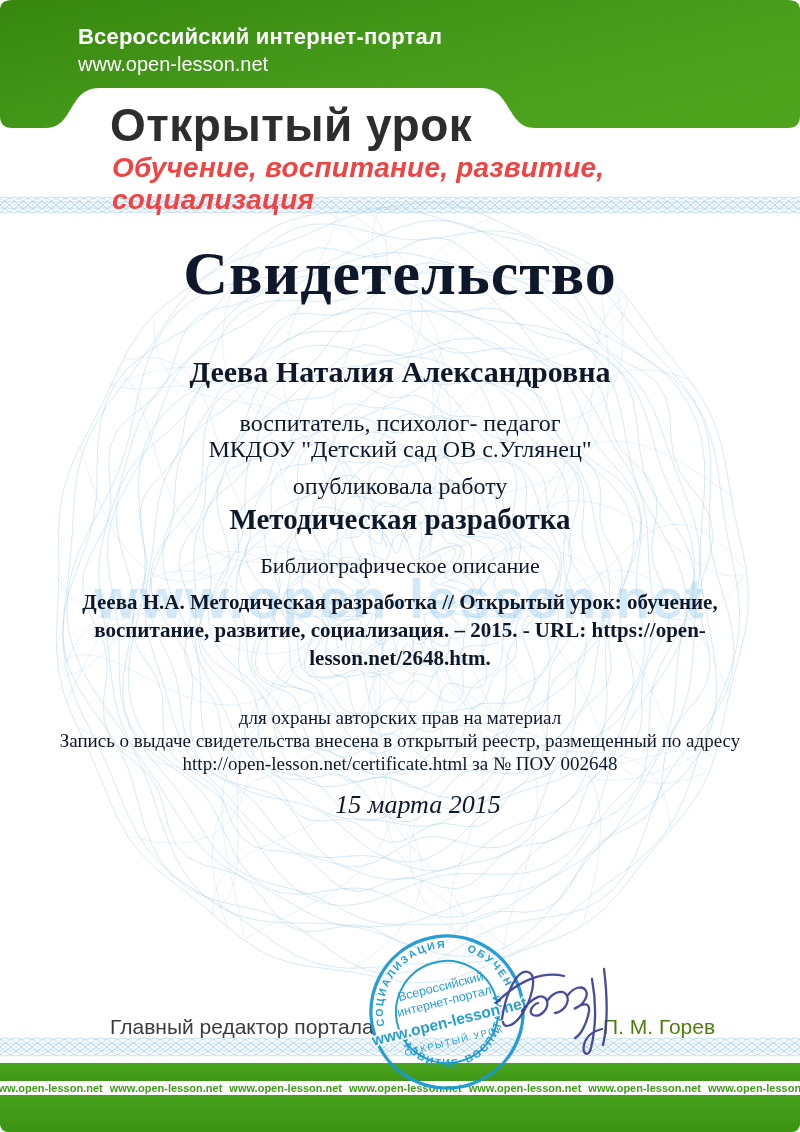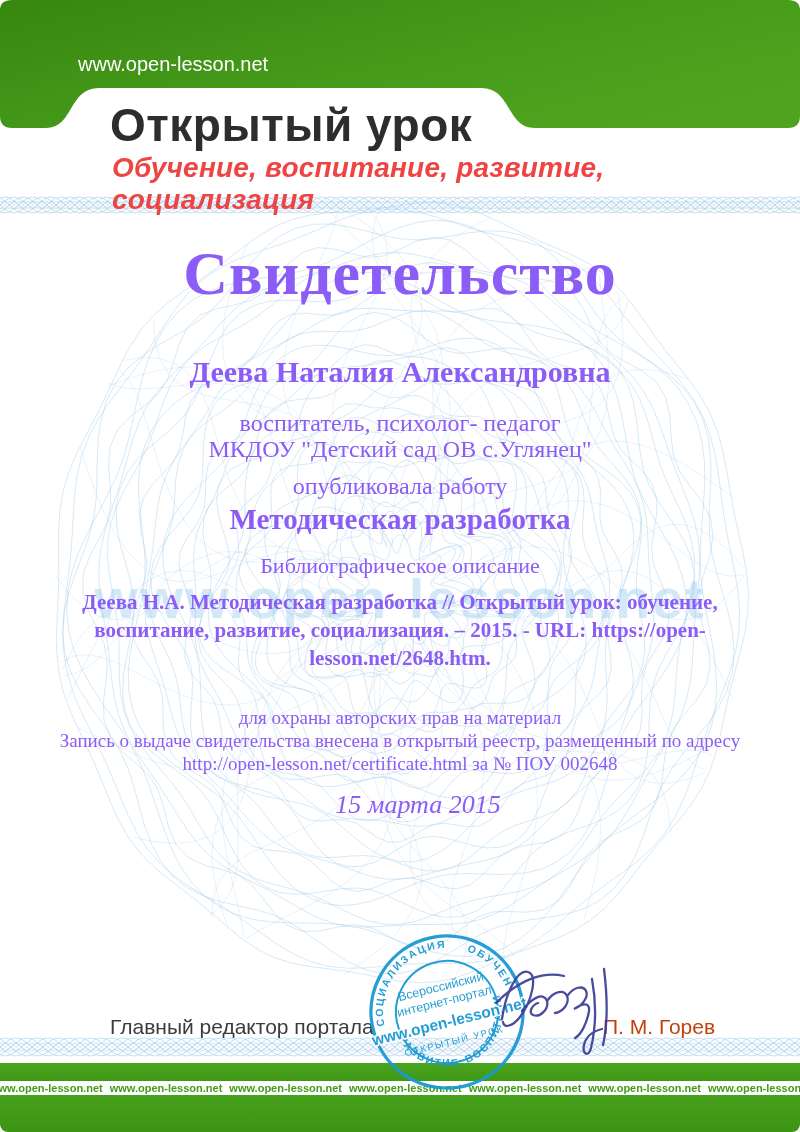--- a/index.html
+++ b/index.html
@@ -28,38 +28,38 @@
   }
   
   .guilloche{position:absolute;top:0;left:0;z-index:1;pointer-events:none;}
   .watermark{
     position:absolute;top:566px;left:0;right:0;z-index:1;text-align:center;
     font-size:56px;font-weight:bold;letter-spacing:2px;white-space:nowrap;
     color:rgba(141,196,235,0.38);pointer-events:none;
   }
   
   .line{position:absolute;left:0;right:0;text-align:center;z-index:2;
-        font-family:"Liberation Serif","DejaVu Serif",serif;color:#8b5cf6;}
+        font-family:"Liberation Serif","DejaVu Serif",serif;color:#0f172a;}
   .cert-title{top:238px;font-size:62px;font-weight:bold;letter-spacing:1px;}
   .cert-intro{top:326px;font-size:26px;}
   .cert-name{top:355px;font-size:30px;font-weight:bold;}
   .cert-role{top:410px;font-size:24px;}
   .cert-org{top:436px;font-size:24px;}
   .cert-action{top:473px;font-size:24px;}
   .cert-work{top:503px;font-size:29px;font-weight:bold;}
   .cert-bib-label{top:553px;font-size:22px;}
   .cert-bib{top:588px;left:72px;right:72px;font-size:21px;font-weight:bold;line-height:28px;}
   .cert-use1{top:684px;font-size:19px;}
   .cert-use2{top:707px;font-size:19px;}
   .cert-reg1{top:730px;font-size:19px;}
   .cert-reg2{top:753px;font-size:19px;}
   .cert-date{top:790px;font-size:26px;font-style:italic;padding-left:36px;}
   
   .editor-label{position:absolute;left:110px;top:1015px;z-index:2;color:#3c3c3c;font-size:21px;}
-  .editor-name{position:absolute;left:603px;top:1015px;z-index:2;color:#c2410c;font-size:21px;}
+  .editor-name{position:absolute;left:603px;top:1015px;z-index:2;color:#4d7c0f;font-size:21px;}
   .stamp{position:absolute;left:352px;top:917px;z-index:3;transform:rotate(-18deg);}
   .sig{position:absolute;left:492px;top:945px;z-index:4;}
   
   .f-strip{position:absolute;left:0;top:1063px;width:800px;height:18px;z-index:2;
            background:linear-gradient(180deg,#4aa51e,#3f9716);}
   .f-www{position:absolute;left:0;top:1081px;width:800px;height:14px;z-index:2;
          background:#ffffff;overflow:hidden;white-space:nowrap;
          font-size:11px;font-weight:bold;color:#3f9c1b;line-height:14px;padding-left:0;}
   .f-www span{margin-right:13px;margin-left:-6px;}
   .f-www span:first-child{margin-left:-10px;}
@@ -189,20 +189,21 @@
         <stop offset="0" stop-color="#37870f"></stop>
         <stop offset="0.55" stop-color="#459a1a"></stop>
         <stop offset="1" stop-color="#4fa41e"></stop>
       </linearGradient>
     </defs>
     <path d="M0,10 Q0,0 12,0 L788,0 Q800,0 800,10 L800,116 Q800,128 788,128
              L535,128 C506,128 512,88 481,88 L99,88 C68,88 74,128 46,128
              L12,128 Q0,128 0,116 Z" fill="url(#gGreen)"></path>
   </svg>
 
+  <div class="hdr-portal">Всероссийский интернет-портал</div>
   <div class="hdr-url">www.open-lesson.net</div>
   <div class="site-name">Открытый урок</div>
   <div class="site-tagline">Обучение, воспитание, развитие, социализация</div>
 
   <div class="line cert-title">Свидетельство</div>
   <div class="line cert-name">Деева Наталия Александровна</div>
   <div class="line cert-role">воспитатель, психолог- педагог</div>
   <div class="line cert-org">МКДОУ "Детский сад ОВ с.Углянец"</div>
   <div class="line cert-action">опубликовала работу</div>
   <div class="line cert-bib-label">Библиографическое описание</div>

